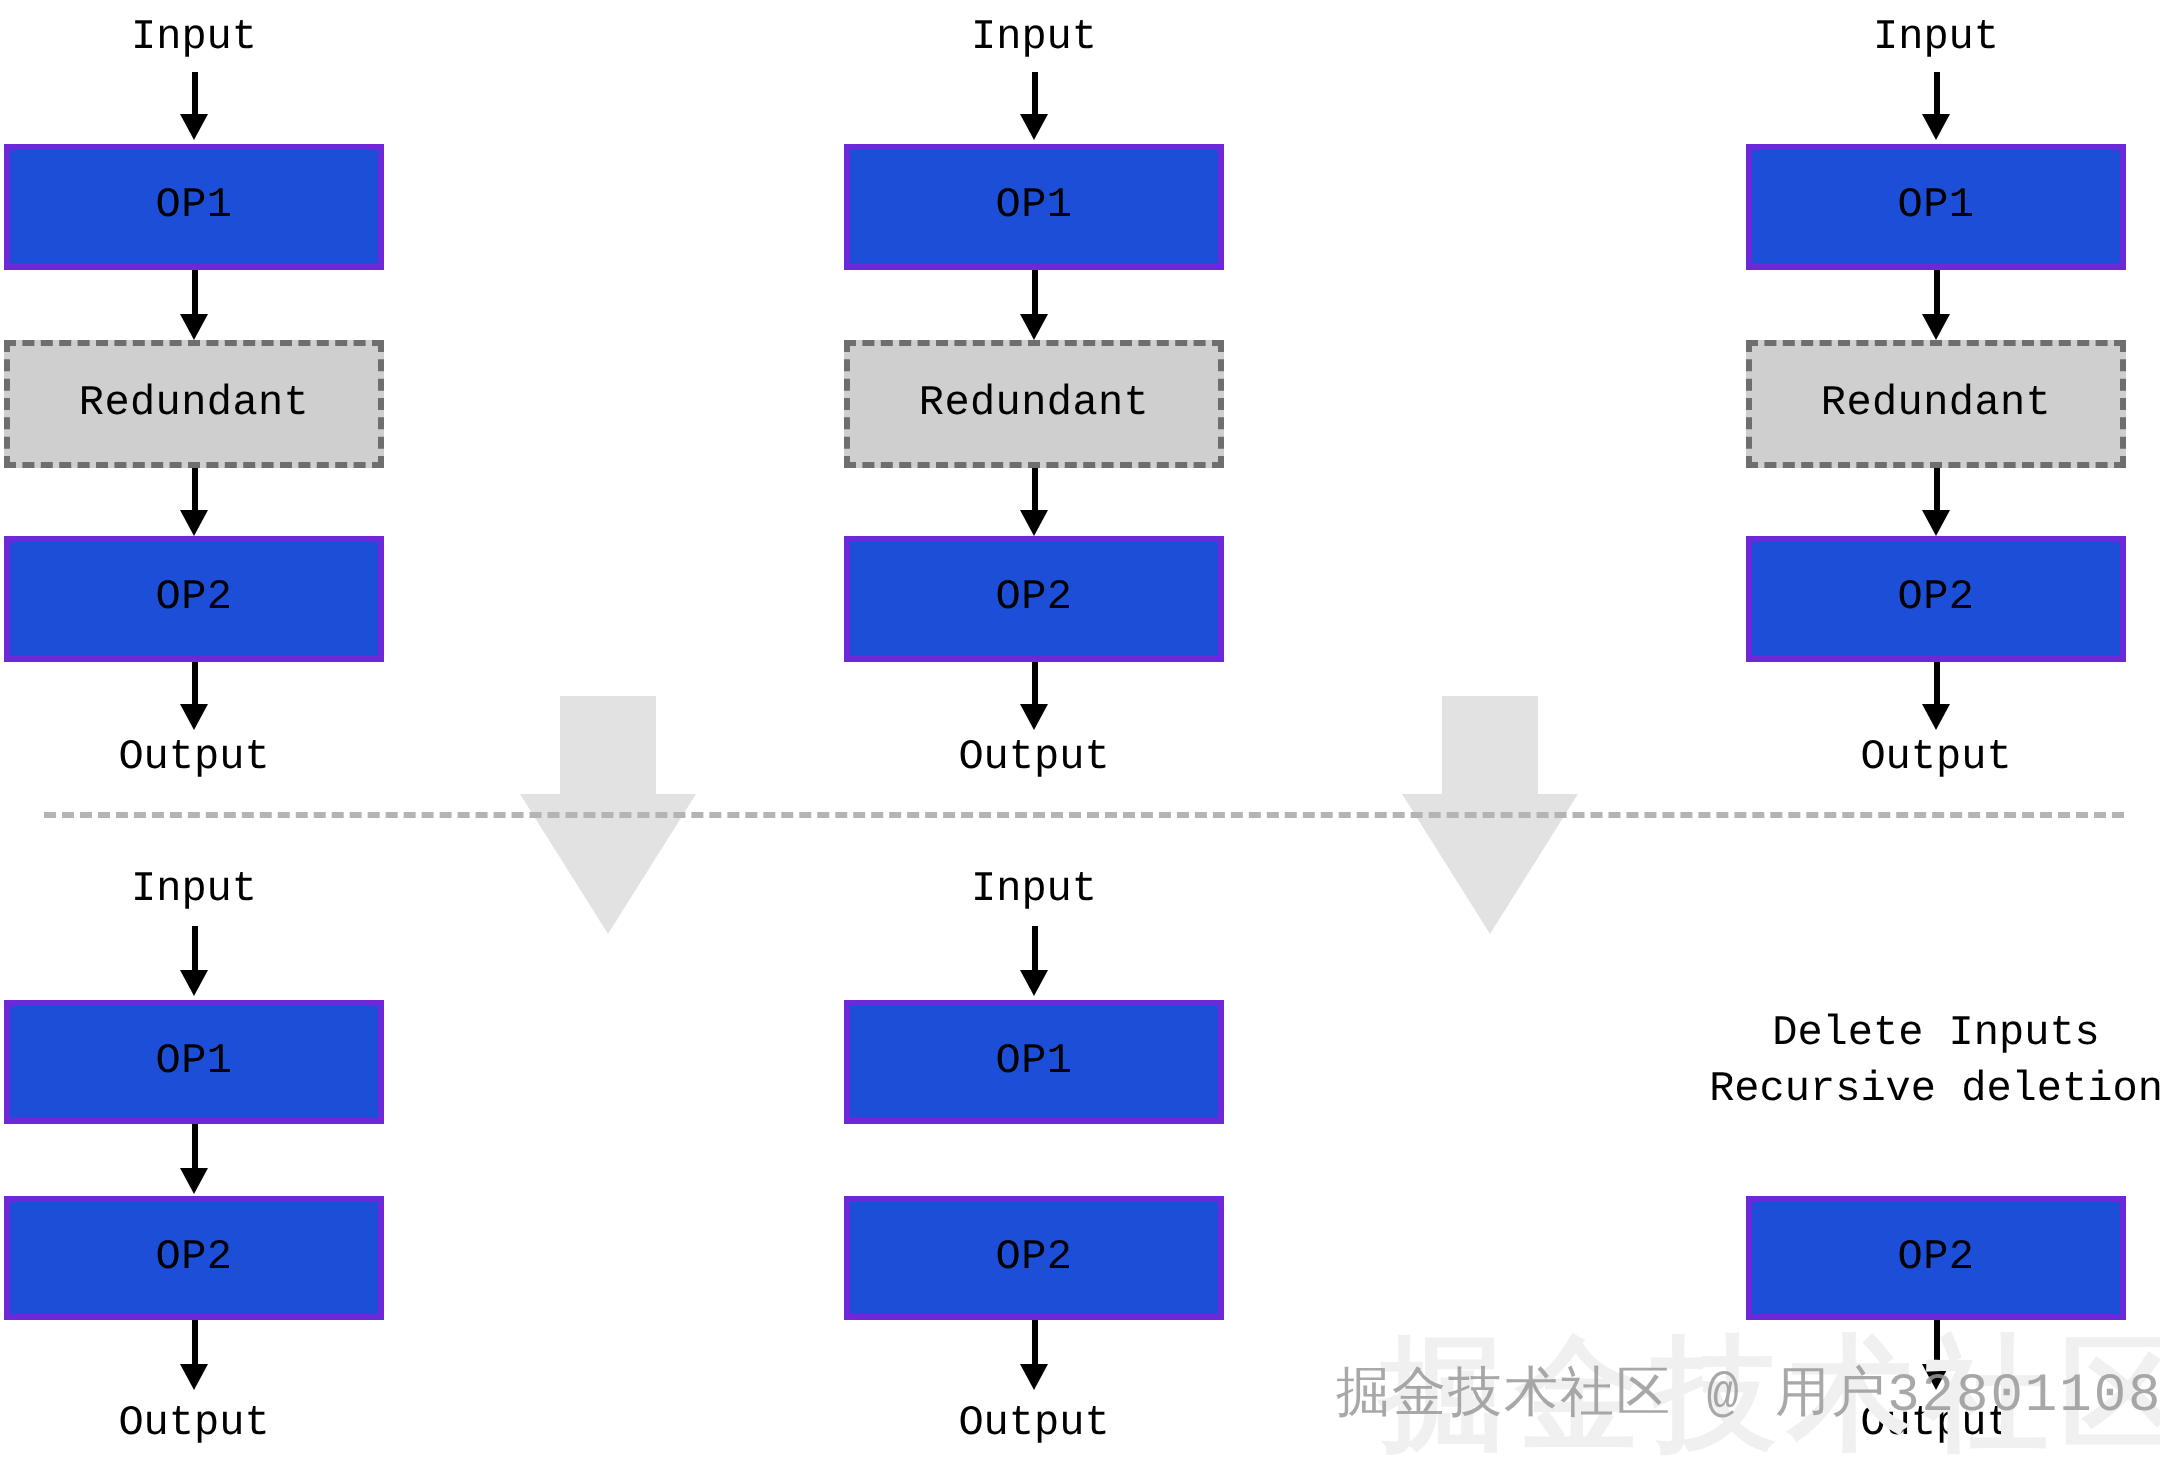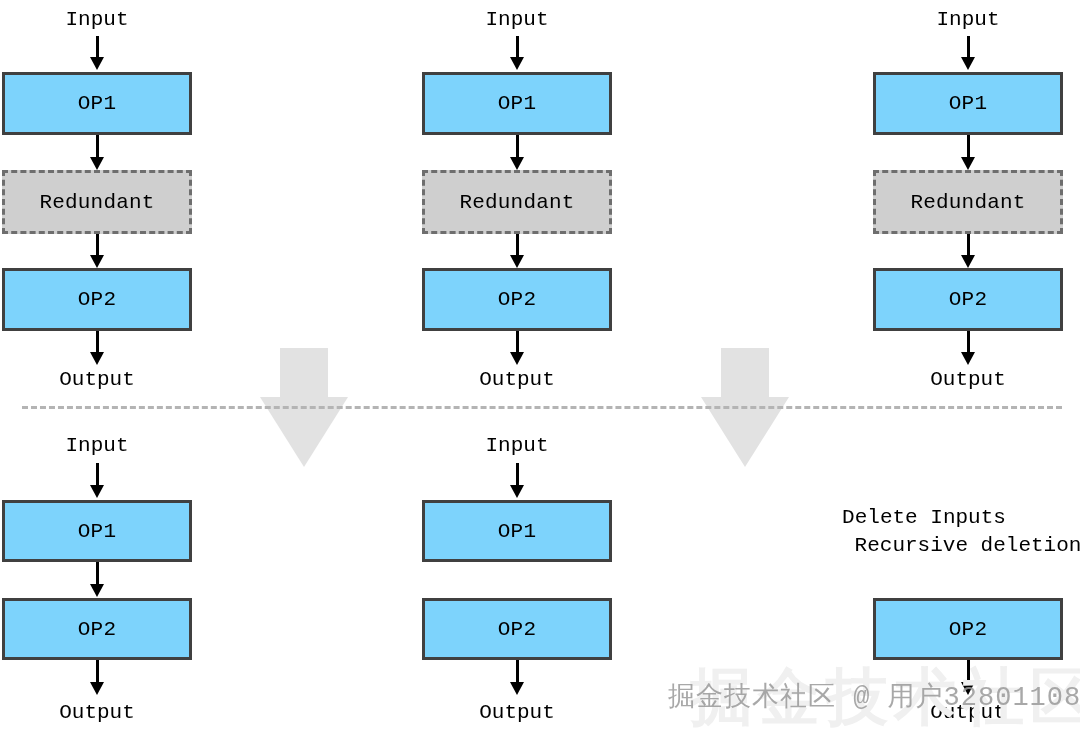--- a/index.html
+++ b/index.html
@@ -16,22 +16,22 @@
     height: 732px;
     background: #ffffff;
     overflow: hidden;
     font-family: Liberation Mono, monospace;
   }
 
   
   .op-box {
     position: absolute;
     box-sizing: border-box;
-    background: #7dd3fc;
-    border: 3px solid #404040;
+    background: #1d4ed8;
+    border: 3px solid #6d28d9;
     display: flex;
     align-items: center;
     justify-content: center;
     font-size: 21px;
     color: #000000;
     letter-spacing: 0.2px;
   }
   .op-box.dashed {
     border: 3px dashed #6e6e6e;
     background: #cfcfcf;
@@ -246,21 +246,21 @@
     <div class="op-box" style="left:422px; top:500px; width:190px; height:62px;">OP1</div>
     <div class="op-box" style="left:422px; top:598px; width:190px; height:62px;">OP2</div>
     <div class="conn" style="left:517px; top:660px; width:16px; height:35px;">
       <div class="shaft" style="height:22px;"></div>
       <div class="head"></div>
     </div>
     <div class="io-label" style="left:517px; top:701px;">Output</div>
   </div>
 
   <div>
-    <div class="note-label" style="left:924px; top:504px;">Delete Inputs</div>
+    <div class="note-label" style="left:968px; top:504px;">Delete Inputs</div>
     <div class="note-label" style="left:968px; top:532px;">Recursive deletion</div>
     <div class="op-box" style="left:873px; top:598px; width:190px; height:62px;">OP2</div>
     <div class="conn" style="left:968px; top:660px; width:16px; height:35px;">
       <div class="shaft" style="height:22px;"></div>
       <div class="head"></div>
     </div>
     <div class="io-label" style="left:968px; top:701px;">Output</div>
   </div>
 
   <div class="watermark-ghost" style="left:690px; top:655px;">掘金技术社区</div>

